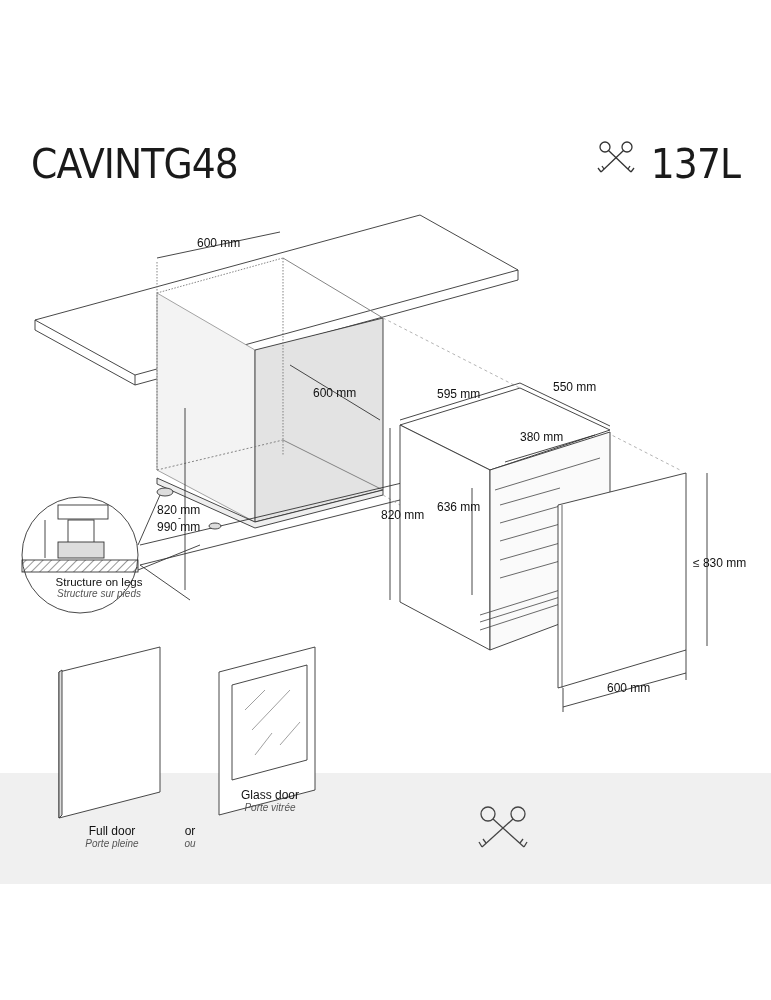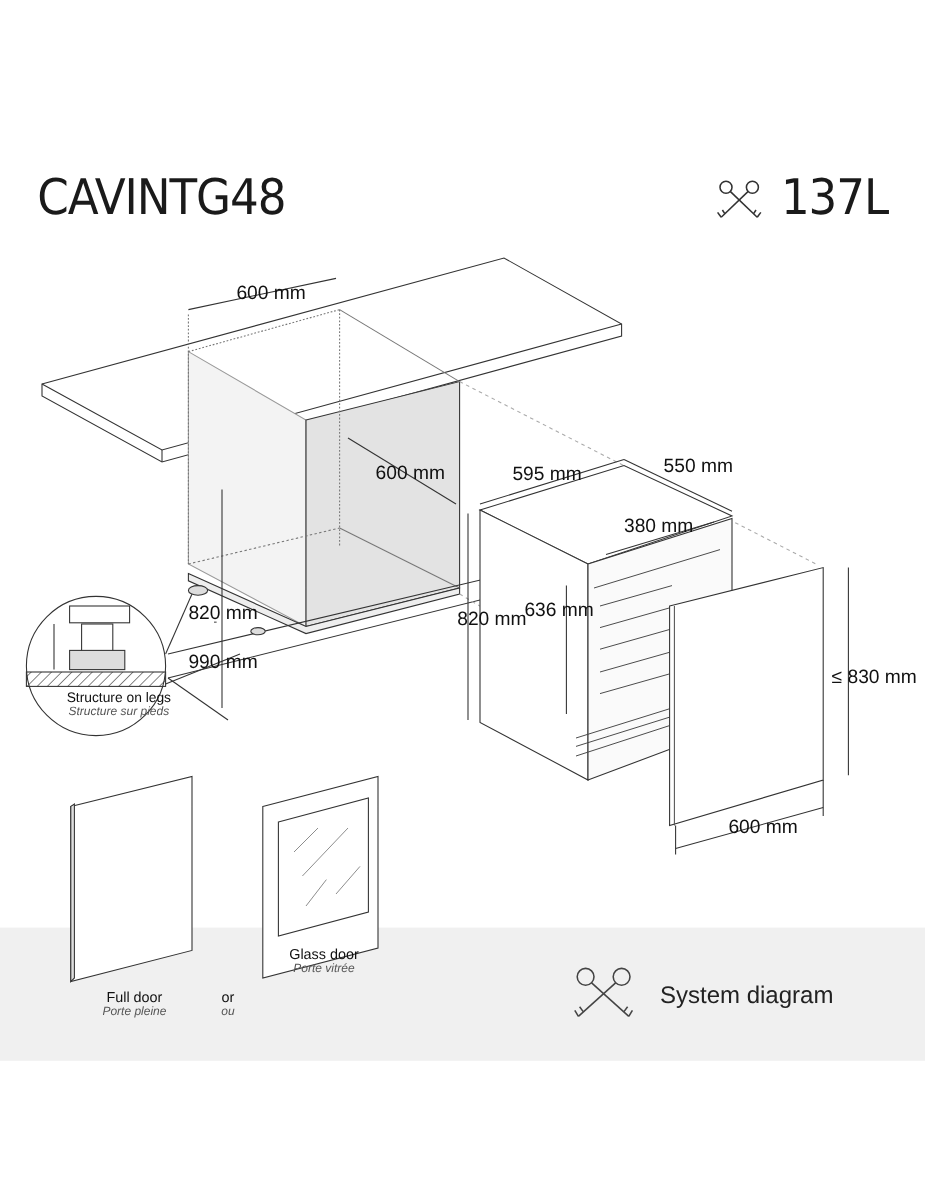--- a/index.html
+++ b/index.html
@@ -1,22 +1,22 @@
 <!DOCTYPE html>
 <html><head>
 <meta charset="utf-8">
 <style>
   html, body { margin:0; padding:0; background:#ffffff; }
   body { width:771px; height:1000px; position:relative; overflow:hidden; font-family:"Liberation Sans", sans-serif; color:#1a1a1a; }
   .title { position:absolute; left:31px; top:140px; font-size:41px; font-weight:400; letter-spacing:-1px; font-family:"DejaVu Sans", sans-serif; transform:scaleX(0.92); transform-origin:left top; }
-  .capacity { position:absolute; right:31px; top:140px; display:flex; align-items:flex-end; gap:8px; }
+  .capacity { position:absolute; right:31px; top:140px; display:flex; align-items:flex-start; gap:8px; }
   .capacity .val { font-size:41px; font-family:"DejaVu Sans", sans-serif; letter-spacing:-1px; transform:scaleX(0.92); transform-origin:right top; }
   .band { position:absolute; left:0; top:773px; width:771px; height:111px; background:#f0f0f0; }
   svg.diagram { position:absolute; left:0; top:0; }
-  .lbl { position:absolute; font-size:16px; color:#111; white-space:nowrap; }
+  .lbl { position:absolute; font-size:12px; color:#111; white-space:nowrap; }
   .sub { font-style:italic; color:#555; font-size:10px; }
   .door-cap { position:absolute; text-align:center; width:80px; }
   .door-cap .main { font-size:12px; color:#111; }
   .legend { position:absolute; left:478px; top:805px; display:flex; align-items:center; gap:22px; }
   .legend .txt .en { font-size:20px; color:#222; line-height:24px; }
   .legend .txt .fr { font-size:20px; color:#222; font-style:italic; line-height:24px; }
   .circle-cap { position:absolute; left:39px; top:576px; width:120px; text-align:center; }
   .circle-cap .main { font-size:11.5px; color:#111; }
 </style>
 </head>
@@ -125,22 +125,22 @@
     <pattern id="hatch" width="6" height="6" patternUnits="userSpaceOnUse" patternTransform="rotate(45)">
       <line x1="0" y1="0" x2="0" y2="6" stroke="#333" stroke-width="1"></line>
     </pattern>
   </defs>
 </svg>
 
 <div class="lbl" style="left:197px;top:236px;">600 mm</div>
 <div class="lbl" style="left:313px;top:386px;">600 mm</div>
 <div class="lbl" style="left:157px;top:503px;">820 mm</div>
 <div class="lbl" style="left:178px;top:513px;font-size:9px;">-</div>
-<div class="lbl" style="left:157px;top:544px;">990 mm</div>
-<div class="lbl" style="left:427px;top:387px;">595 mm</div>
+<div class="lbl" style="left:157px;top:520px;">990 mm</div>
+<div class="lbl" style="left:437px;top:387px;">595 mm</div>
 <div class="lbl" style="left:553px;top:380px;">550 mm</div>
 <div class="lbl" style="left:520px;top:430px;">380 mm</div>
 <div class="lbl" style="left:381px;top:508px;">820 mm</div>
 <div class="lbl" style="left:437px;top:500px;">636 mm</div>
 <div class="lbl" style="left:693px;top:556px;">≤ 830 mm</div>
 <div class="lbl" style="left:607px;top:681px;">600 mm</div>
 
 <div class="circle-cap">
   <div class="main">Structure on legs</div>
   <div class="sub">Structure sur pieds</div>
@@ -166,15 +166,14 @@
         <circle cx="40" cy="9" r="7"></circle>
       <line x1="15" y1="14" x2="46" y2="42"></line>
         <line x1="35" y1="14" x2="4" y2="42"></line>
       <polyline points="4,42 1,37"></polyline>
         <polyline points="8,38 5,34"></polyline>
       <polyline points="46,42 49,37"></polyline>
         <polyline points="42,38 45,34"></polyline>
     </svg>
   </span>
   <div class="txt">
-    <div class="en">System diagram</div>
   </div>
 </div>
 
 </body></html>

